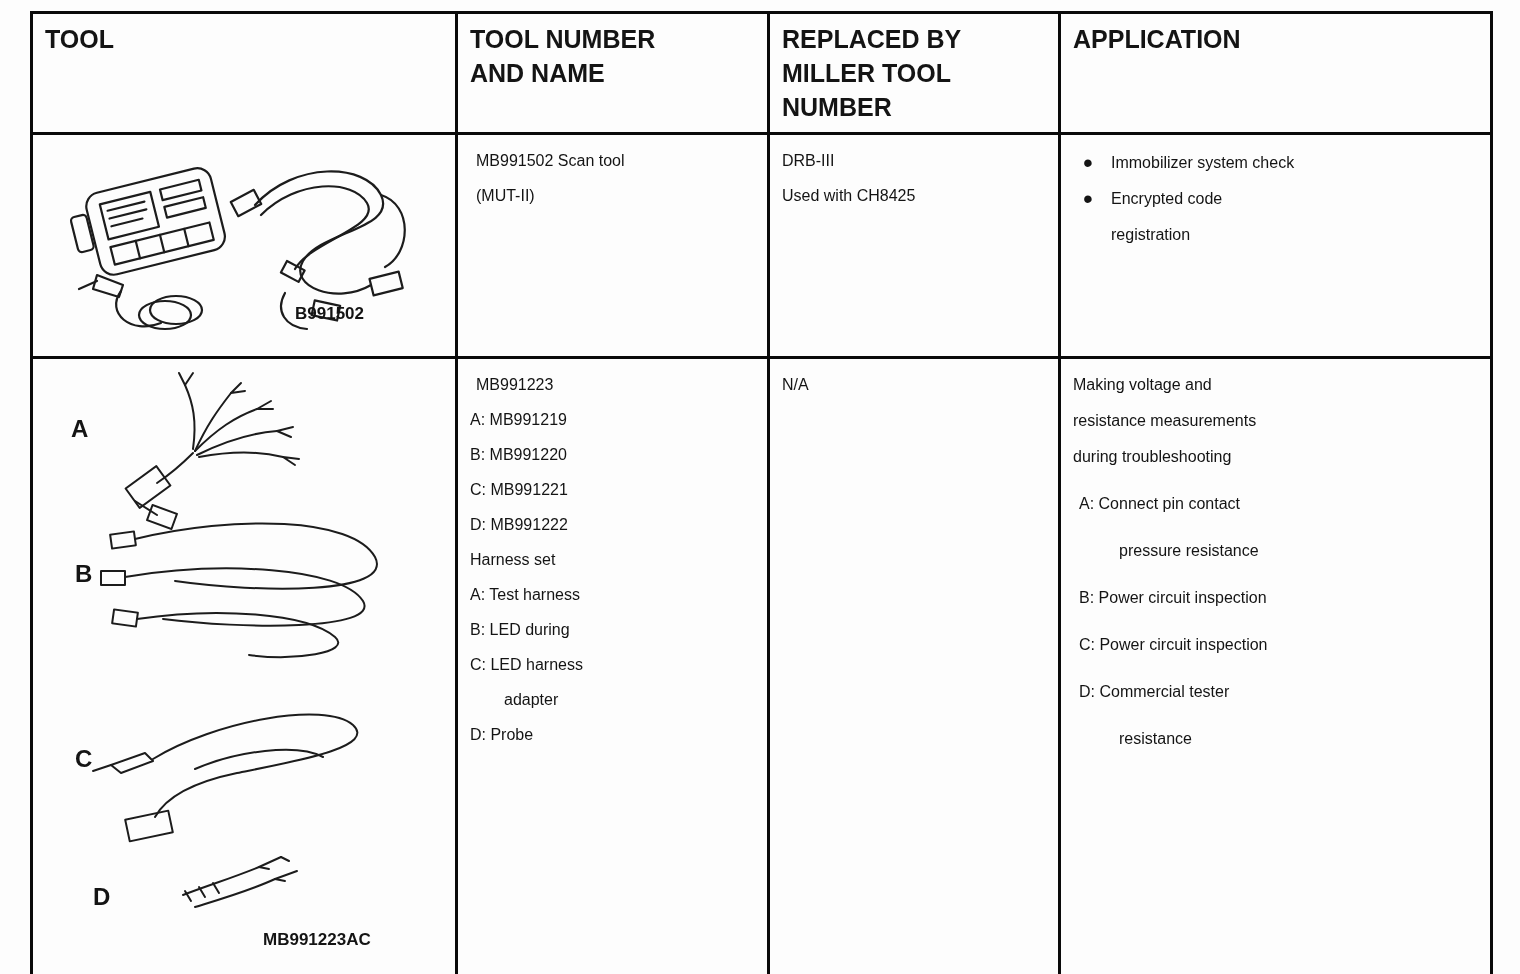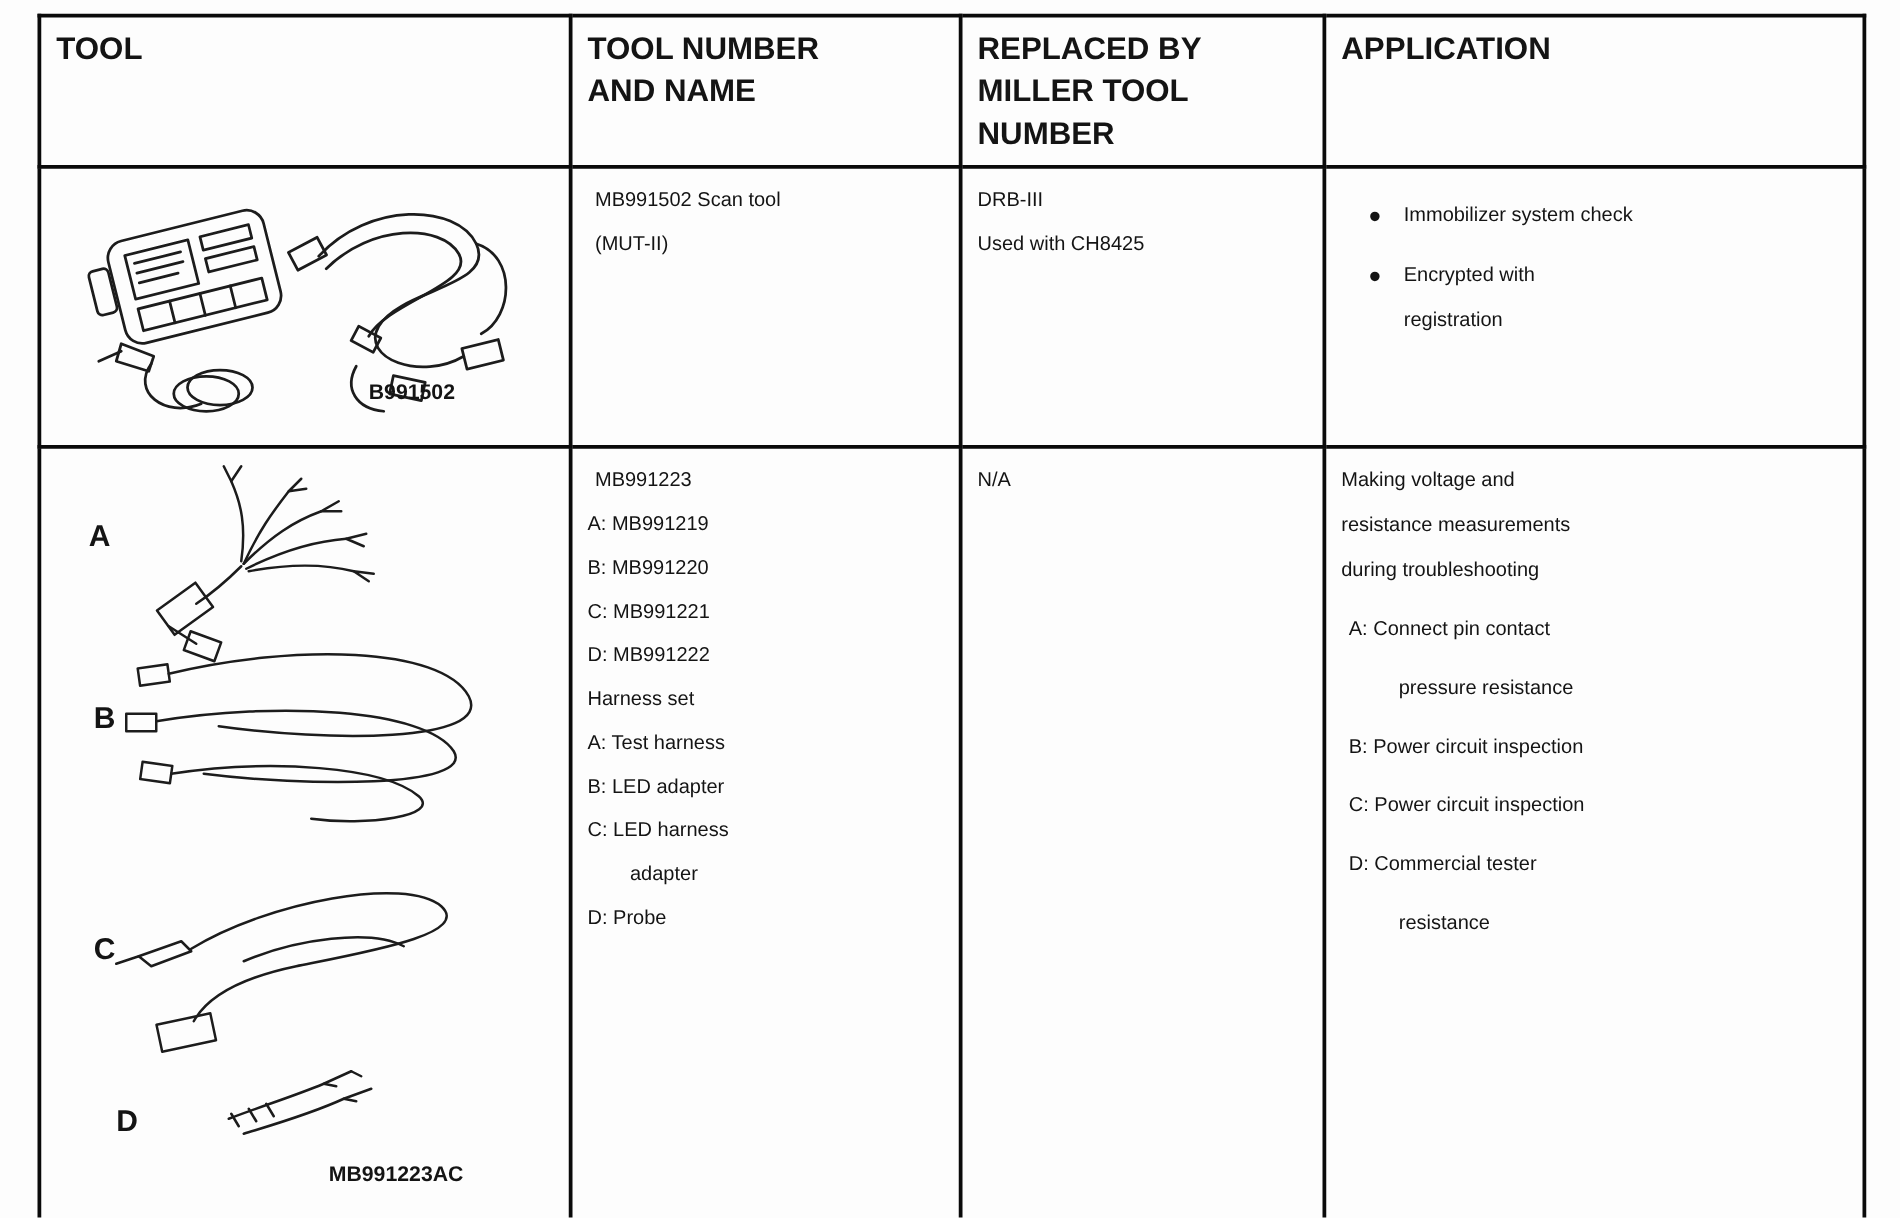--- a/index.html
+++ b/index.html
@@ -34,21 +34,21 @@
   }
   tr.header-row { height: 116px; }
   tr.row-1 { height: 213px; }
   tr.row-2 { height: 617px; }
 
   .line { font-size: 16px; line-height: 35px; }
   .num-first { padding-left: 6px; }
   .indent { padding-left: 34px; }
 
   .bullets { margin: 2px 0 0 0; padding: 0; list-style: none; }
-  .bullets li { position: relative; padding-left: 38px; margin: 12px; }
+  .bullets li { position: relative; padding-left: 38px; margin: 0; }
   .bullets li .line { line-height: 36px; }
   .bullets li::before {
     content: "\2022";
     position: absolute; left: 10px; top: 0;
     font-size: 28px; line-height: 36px;
   }
 
   .app-intro .line { line-height: 36px; }
   .app-items .line { line-height: 36px; padding-left: 6px; margin-top: 11px; }
   .app-items .indent2 { padding-left: 46px; }
@@ -134,21 +134,21 @@
         <td>
           <div class="line">DRB-III</div>
           <div class="line">Used with CH8425</div>
         </td>
         <td>
           <ul class="bullets">
             <li>
               <div class="line">Immobilizer system check</div>
             </li>
             <li>
-              <div class="line">Encrypted with</div>
+              <div class="line">Encrypted code</div>
               <div class="line">registration</div>
             </li>
           </ul>
         </td>
       </tr>
 
       <tr class="row-2">
         <td class="cell-tool">
           <svg class="fig" width="418" height="608" viewBox="0 0 418 608">
             <g fill="none" stroke="#1c1c1c" stroke-width="2" stroke-linejoin="round" stroke-linecap="round">
@@ -199,21 +199,21 @@
           </svg>
         </td>
         <td>
           <div class="line num-first">MB991223</div>
           <div class="line">A: MB991219</div>
           <div class="line">B: MB991220</div>
           <div class="line">C: MB991221</div>
           <div class="line">D: MB991222</div>
           <div class="line">Harness set</div>
           <div class="line">A: Test harness</div>
-          <div class="line">B: LED adapter</div>
+          <div class="line">B: LED during</div>
           <div class="line">C: LED harness</div>
           <div class="line indent">adapter</div>
           <div class="line">D: Probe</div>
         </td>
         <td>
           <div class="line">N/A</div>
         </td>
         <td>
           <div class="app-intro">
             <div class="line">Making voltage and</div>

